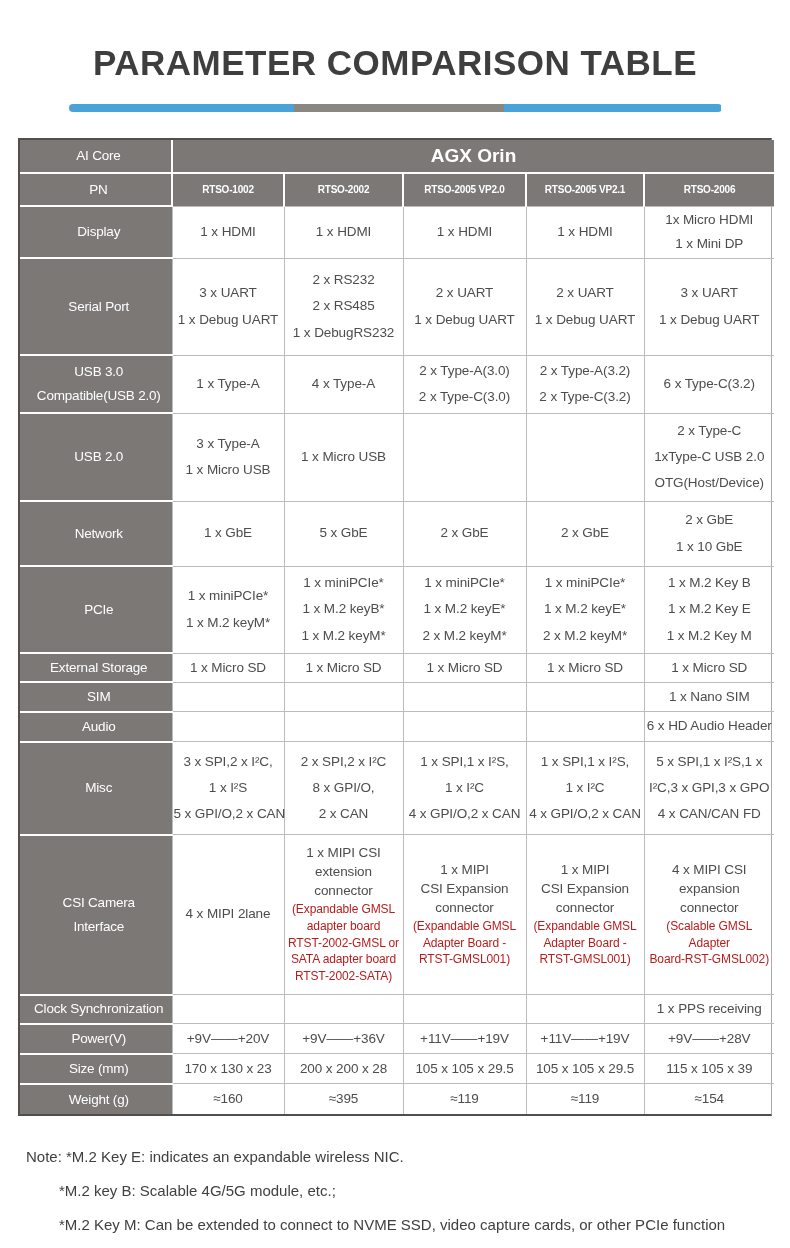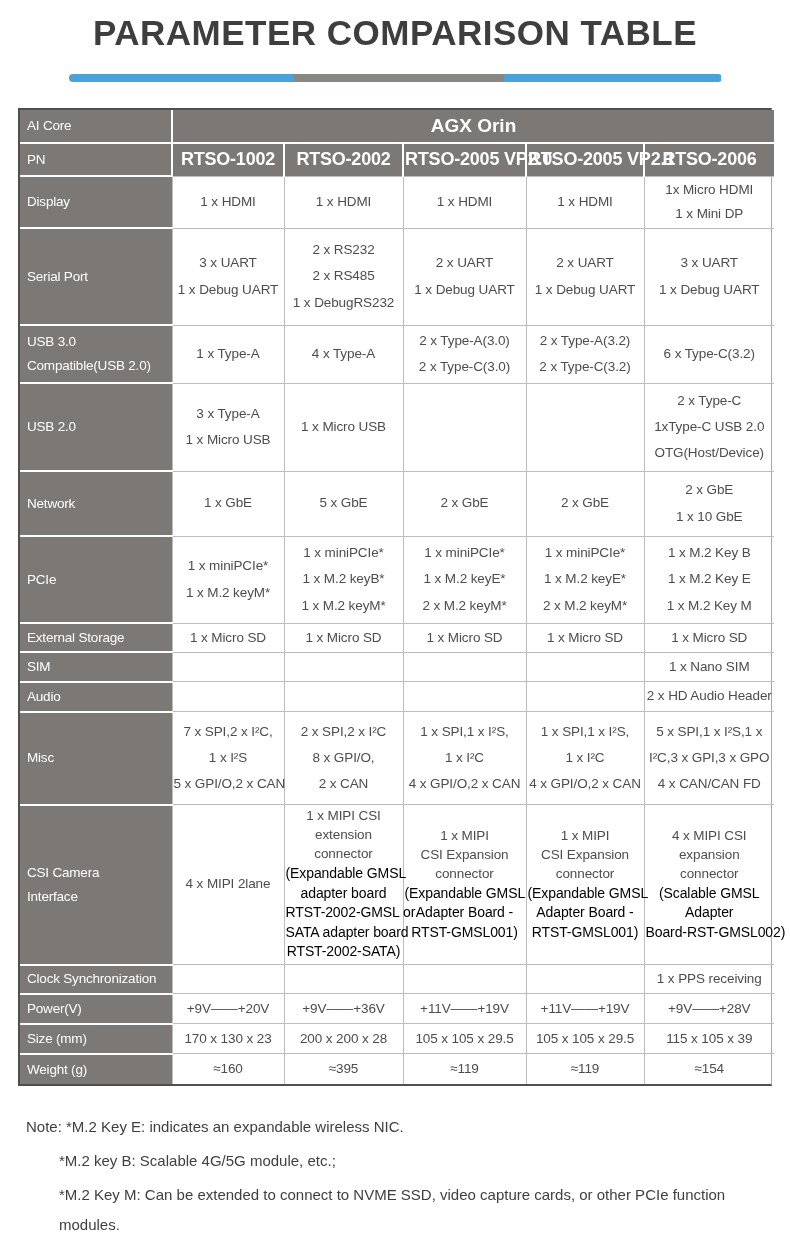--- a/index.html
+++ b/index.html
@@ -4,21 +4,21 @@
 <style>
   html,body{margin:0;padding:0;background:#ffffff;}
   body{
     width:790px;min-height:1248px;
     font-family:"Liberation Sans","DejaVu Sans",sans-serif;
     color:#4d4d4d;
   }
   .page{width:790px;}
   
   .page-title{
-    margin:0;padding-top:13px;
+    margin:0;padding-top:43px;
     text-align:center;
     font-size:35px;font-weight:600;letter-spacing:.5px;
     color:#3e3e3e;
   }
   
   .divider{
     width:653px;height:8px;margin:21px auto 0 auto;
     display:flex;border-radius:4px;overflow:hidden;
   }
   .divider .seg{height:100%;}
@@ -40,35 +40,35 @@
   }
   .lbl{
     text-align:left;font-weight:400;font-size:13.5px;letter-spacing:-.2px;
     padding-left:7px;border:2px solid #ffffff;line-height:1.75;white-space:nowrap;
   }
   tbody .lbl{border-right:1px solid #bcbcbc;}
   .merged{
     text-align:center;font-weight:700;font-size:19px;border:2px solid #ffffff;
   }
   .colhead{
-    font-weight:700;font-size:18px;letter-spacing:-.2px;
+    font-weight:700;font-size:10px;letter-spacing:-.2px;
     border:2px solid #ffffff;border-bottom:1px solid #bcbcbc;white-space:nowrap;margin-left:14px;
   }
   thead tr{height:33px;}
   
   tbody td{
     border:1px solid #bcbcbc;text-align:center;
     font-size:13.5px;color:#4d4d4d;letter-spacing:-.1px;
   }
   .ln{line-height:1.95;white-space:nowrap;}
-  .ln.sm{font-size:14px;line-height:1.4;color:#000000;}
+  .ln.sm{font-size:12px;line-height:1.4;color:#b91c1c;}
   .r-csi .ln{line-height:1.4;}
   .r-display .ln{line-height:1.8;}
   
-  tr > :first-child{border-left:0 !important;}
+  tr > :first-child{border-left:0 !important;text-align:center;}
   tr > :last-child{border-right:0 !important;}
   thead tr:first-child > *{border-top:0 !important;}
   tbody tr:last-child > *{border-bottom:0 !important;}
   
   .r-display{height:52px}.r-serial{height:97px}.r-usb3{height:58px}
   .r-usb2{height:88px}.r-network{height:65px}.r-pcie{height:87px}
   .r-storage{height:28px}.r-sim{height:29px}.r-audio{height:30px}
   .r-misc{height:93px}.r-csi{height:160px}.r-clock{height:27px}
   .r-power{height:30px}.r-size{height:30px}.r-weight{height:30px}
   .r-temp{height:30px}
@@ -288,29 +288,29 @@
           </tr>
           <tr class="r-audio">
             <th class="lbl">
               <div>Audio</div>
             </th>
             <td></td>
             <td></td>
             <td></td>
             <td></td>
             <td>
-              <div class="ln">2 x HD Audio Header</div>
+              <div class="ln">6 x HD Audio Header</div>
             </td>
           </tr>
           <tr class="r-misc">
             <th class="lbl">
               <div>Misc</div>
             </th>
             <td>
-              <div class="ln">7 x SPI,2 x I²C,</div>
+              <div class="ln">3 x SPI,2 x I²C,</div>
               <div class="ln">1 x I²S</div>
               <div class="ln">5 x GPI/O,2 x CAN</div>
             </td>
             <td>
               <div class="ln">2 x SPI,2 x I²C</div>
               <div class="ln">8 x GPI/O,</div>
               <div class="ln">2 x CAN</div>
             </td>
             <td>
               <div class="ln">1 x SPI,1 x I²S,</div>

